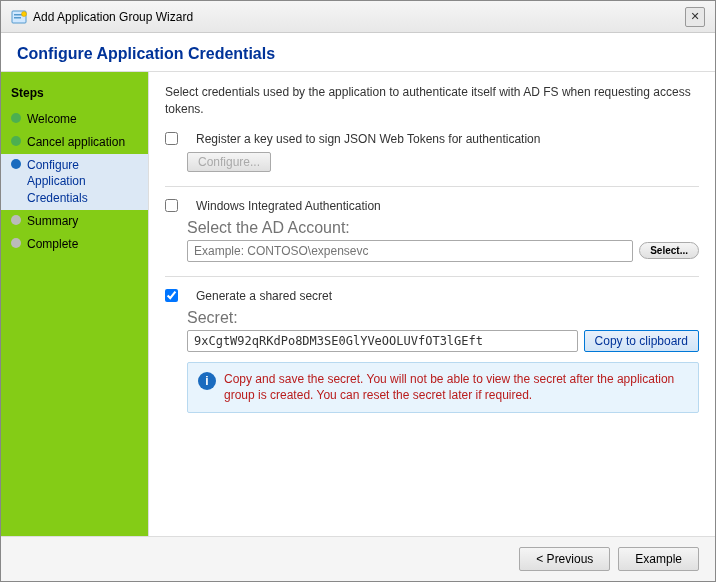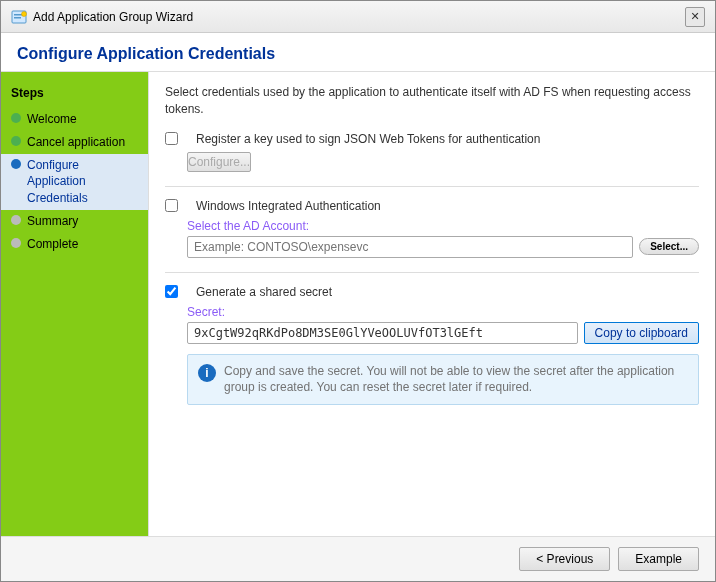--- a/index.html
+++ b/index.html
@@ -137,35 +137,35 @@
       margin: 0;
     }
     .checkbox-label {
       font-size: 12px;
       color: #333;
     }
     .indent-block {
       margin-left: 22px;
     }
     .configure-btn {
-      padding: 2px 0;
+      padding: 2px 10px;
       font-size: 12px;
       border: 1px solid #aaa;
       background: linear-gradient(to bottom, #f5f5f5, #e0e0e0);
       cursor: pointer;
       color: #888;
       border-radius: 2px;
     }
     .configure-btn:disabled {
       color: #aaa;
       cursor: default;
     }
     .field-label {
-      font-size: 12px;
-      color: #8b5cf6;
+      font-size: 16px;
+      color: #737373;
       margin-bottom: 3px;
     }
     .text-input {
       width: 100%;
       padding: 3px 6px;
       font-size: 12px;
       border: 1px solid #aaa;
       border-radius: 2px;
       color: #aaa;
       background: #fff;
@@ -240,21 +240,21 @@
       display: flex;
       align-items: center;
       justify-content: center;
       font-size: 12px;
       font-weight: bold;
       flex-shrink: 0;
       margin-top: 1px;
     }
     .info-text {
       font-size: 12px;
-      color: #737373;
+      color: #b91c1c;
       line-height: 1.4;
     }
     .footer {
       border-top: 1px solid #ddd;
       padding: 10px 16px;
       display: flex;
       justify-content: flex-end;
       gap: 8px;
       background: #f5f5f5;
     }

